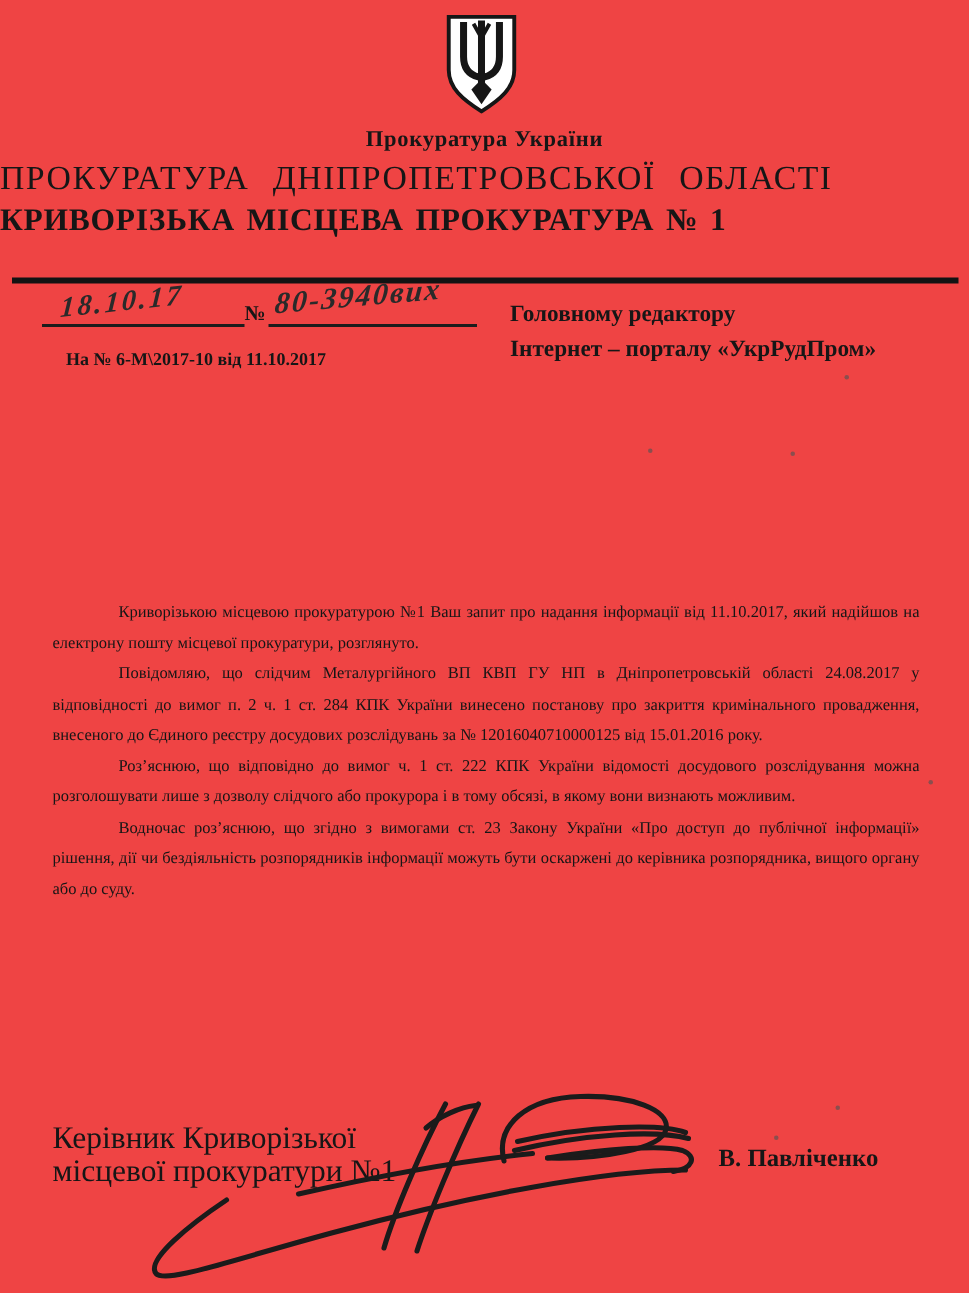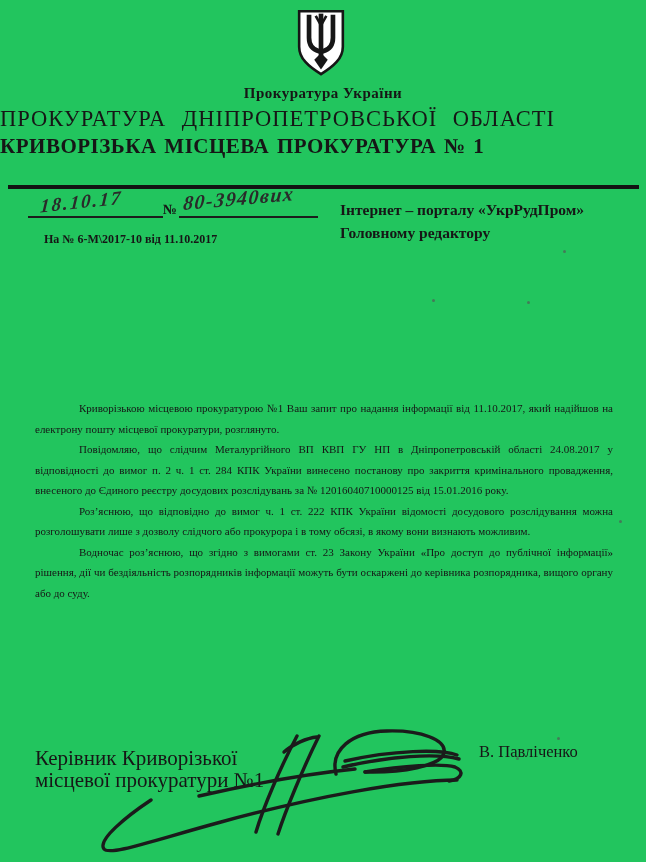--- a/index.html
+++ b/index.html
@@ -4,21 +4,21 @@
 <style>
   html, body { margin: 0; padding: 0; }
   body {
     width: 646px; height: 862px;
     background: #e8e8e8;
     font-family: "Liberation Serif", "DejaVu Serif", serif;
   }
   .page {
     position: relative;
     width: 646px; height: 862px;
-    background: #22c55e;
+    background: #ef4444;
     color: #161616;
     overflow: hidden;
   }
   .abs { position: absolute; }
 
   
   .emblem { left: 295px; top: 9px; width: 52px; height: 68px; }
   .org-country {
     left: 0; top: 85px; width: 100%;
     text-align: center; font-weight: bold; font-size: 15px;
@@ -77,21 +77,21 @@
     text-align: justify;
   }
   .body-text p { margin: 0; text-indent: 44px; }
 
   
   .sig-title {
     left: 35px; top: 747px;
     font-size: 21px; font-weight: normal; line-height: 22px;
     white-space: nowrap;
   }
-  .sig-name { left: 479px; top: 742px; font-size: 16.5px; font-weight: normal; white-space: nowrap; }
+  .sig-name { left: 479px; top: 762px; font-size: 16.5px; font-weight: bold; white-space: nowrap; }
   .sig-scrawl { left: 93px; top: 722px; width: 378px; height: 138px; }
 
   
   .speck {
     position: absolute; width: 3px; height: 3px; border-radius: 50%;
     background: #555; opacity: 0.65;
   }
 </style>
 </head>
 <body>
@@ -116,22 +116,22 @@
   <div class="abs thick-rule"></div>
 
   <div class="abs hw hw-date">18.10.17</div>
   <div class="abs ref-underline u-date"></div>
   <div class="abs no-label">№</div>
   <div class="abs hw hw-number">80-3940вих</div>
   <div class="abs ref-underline u-number"></div>
   <div class="abs reply-line">На № 6-М\2017-10 від  11.10.2017</div>
 
   <div class="abs addressee">
+    <div>Головному редактору</div>
     <div>Інтернет – порталу «УкрРудПром»</div>
-    <div>Головному редактору</div>
   </div>
 
   <div class="abs body-text">
     <p>Криворізькою місцевою прокуратурою №1 Ваш запит про надання інформації від 11.10.2017, який надійшов на електрону пошту місцевої прокуратури, розглянуто.</p>
     <p>Повідомляю, що слідчим Металургійного ВП КВП ГУ НП в Дніпропетровській області 24.08.2017 у відповідності до вимог п. 2 ч. 1 ст. 284 КПК України винесено постанову про закриття кримінального провадження, внесеного до Єдиного реєстру досудових розслідувань за № 12016040710000125 від 15.01.2016 року.</p>
     <p>Роз’яснюю, що відповідно до вимог ч. 1 ст. 222 КПК України відомості досудового розслідування можна розголошувати лише з дозволу слідчого або прокурора і в тому обсязі, в якому вони визнають можливим.</p>
     <p>Водночас роз’яснюю, що згідно з вимогами ст. 23 Закону України «Про доступ до публічної інформації» рішення, дії чи бездіяльність розпорядників інформації можуть бути оскаржені до керівника розпорядника, вищого органу або до суду.</p>
   </div>
 
   <div class="abs sig-title">

